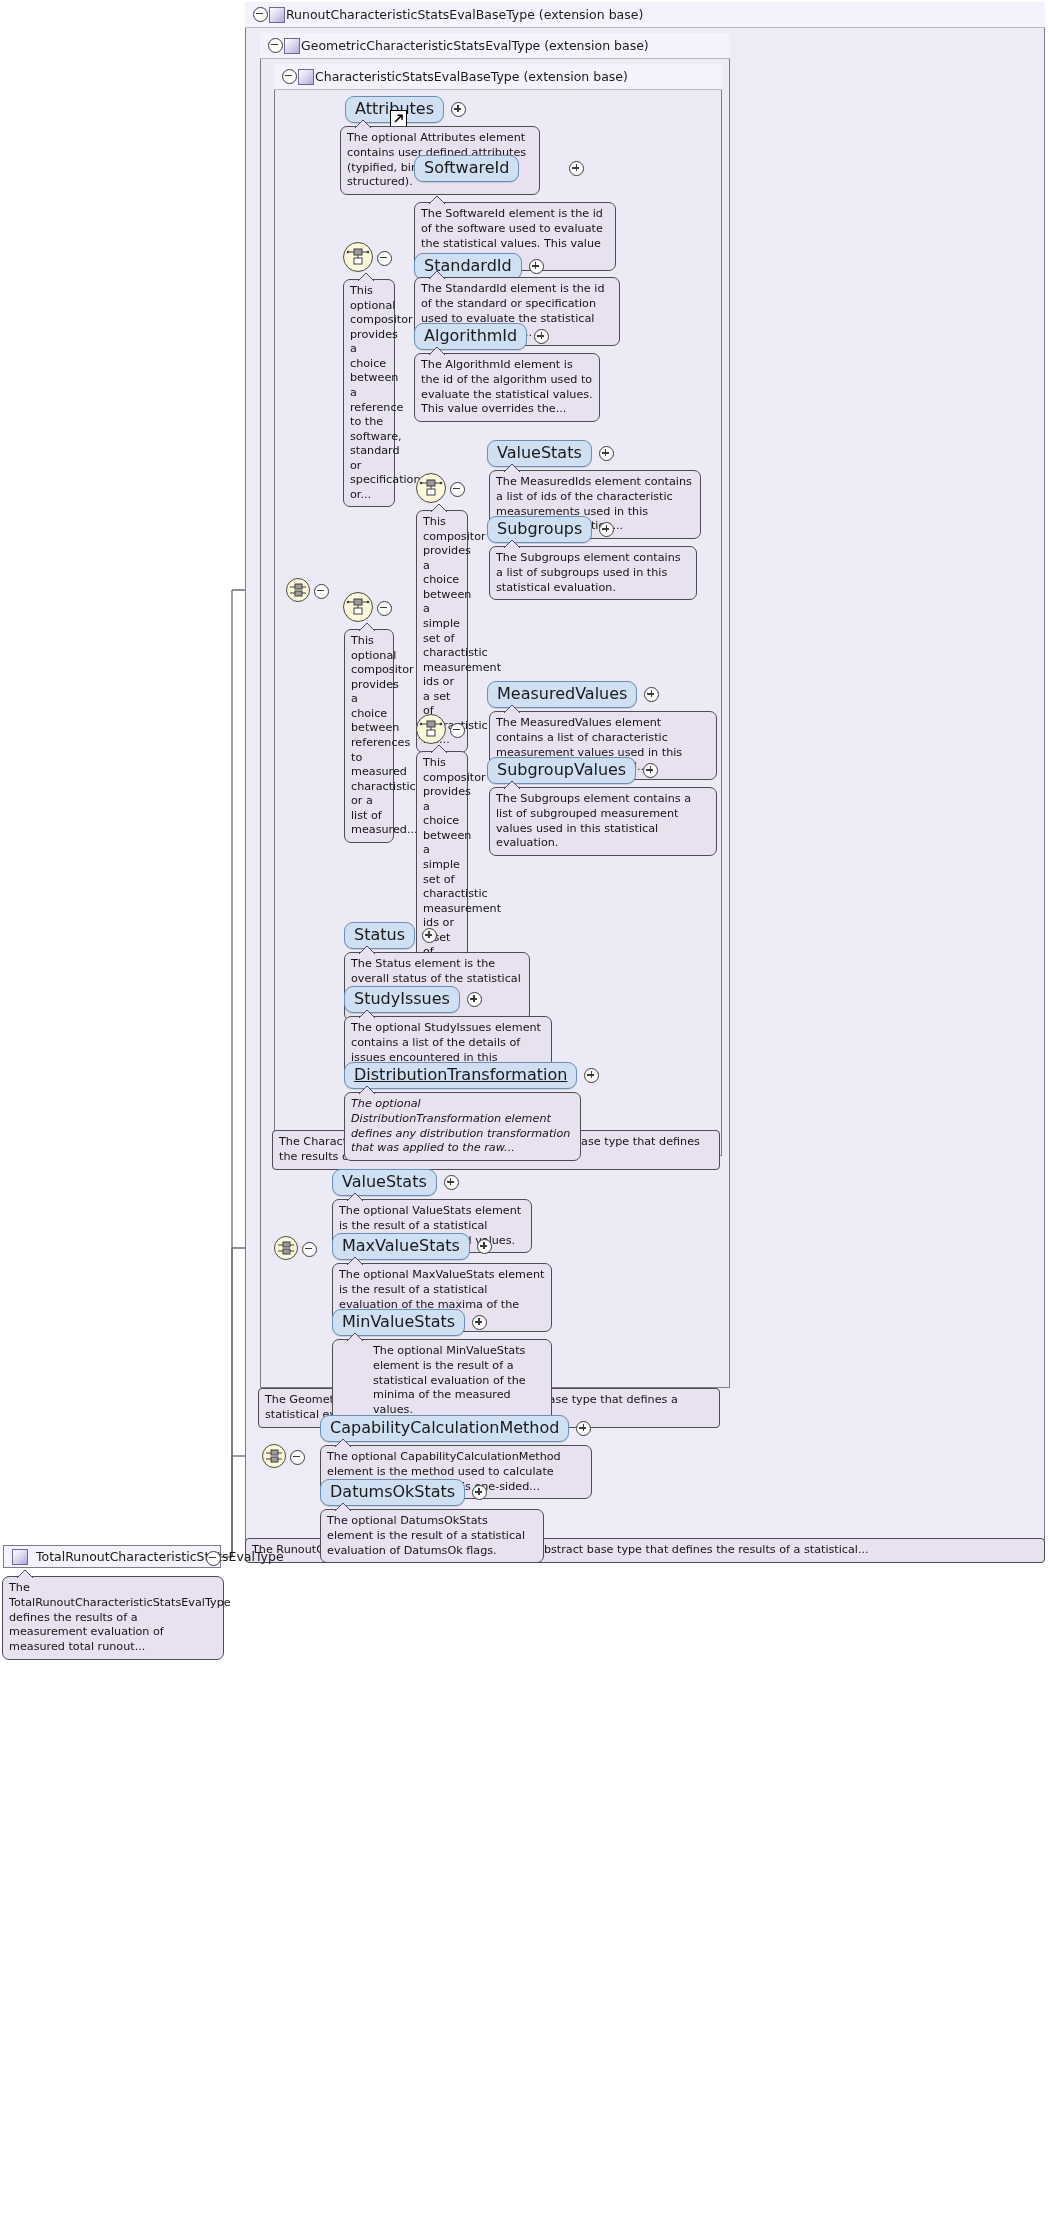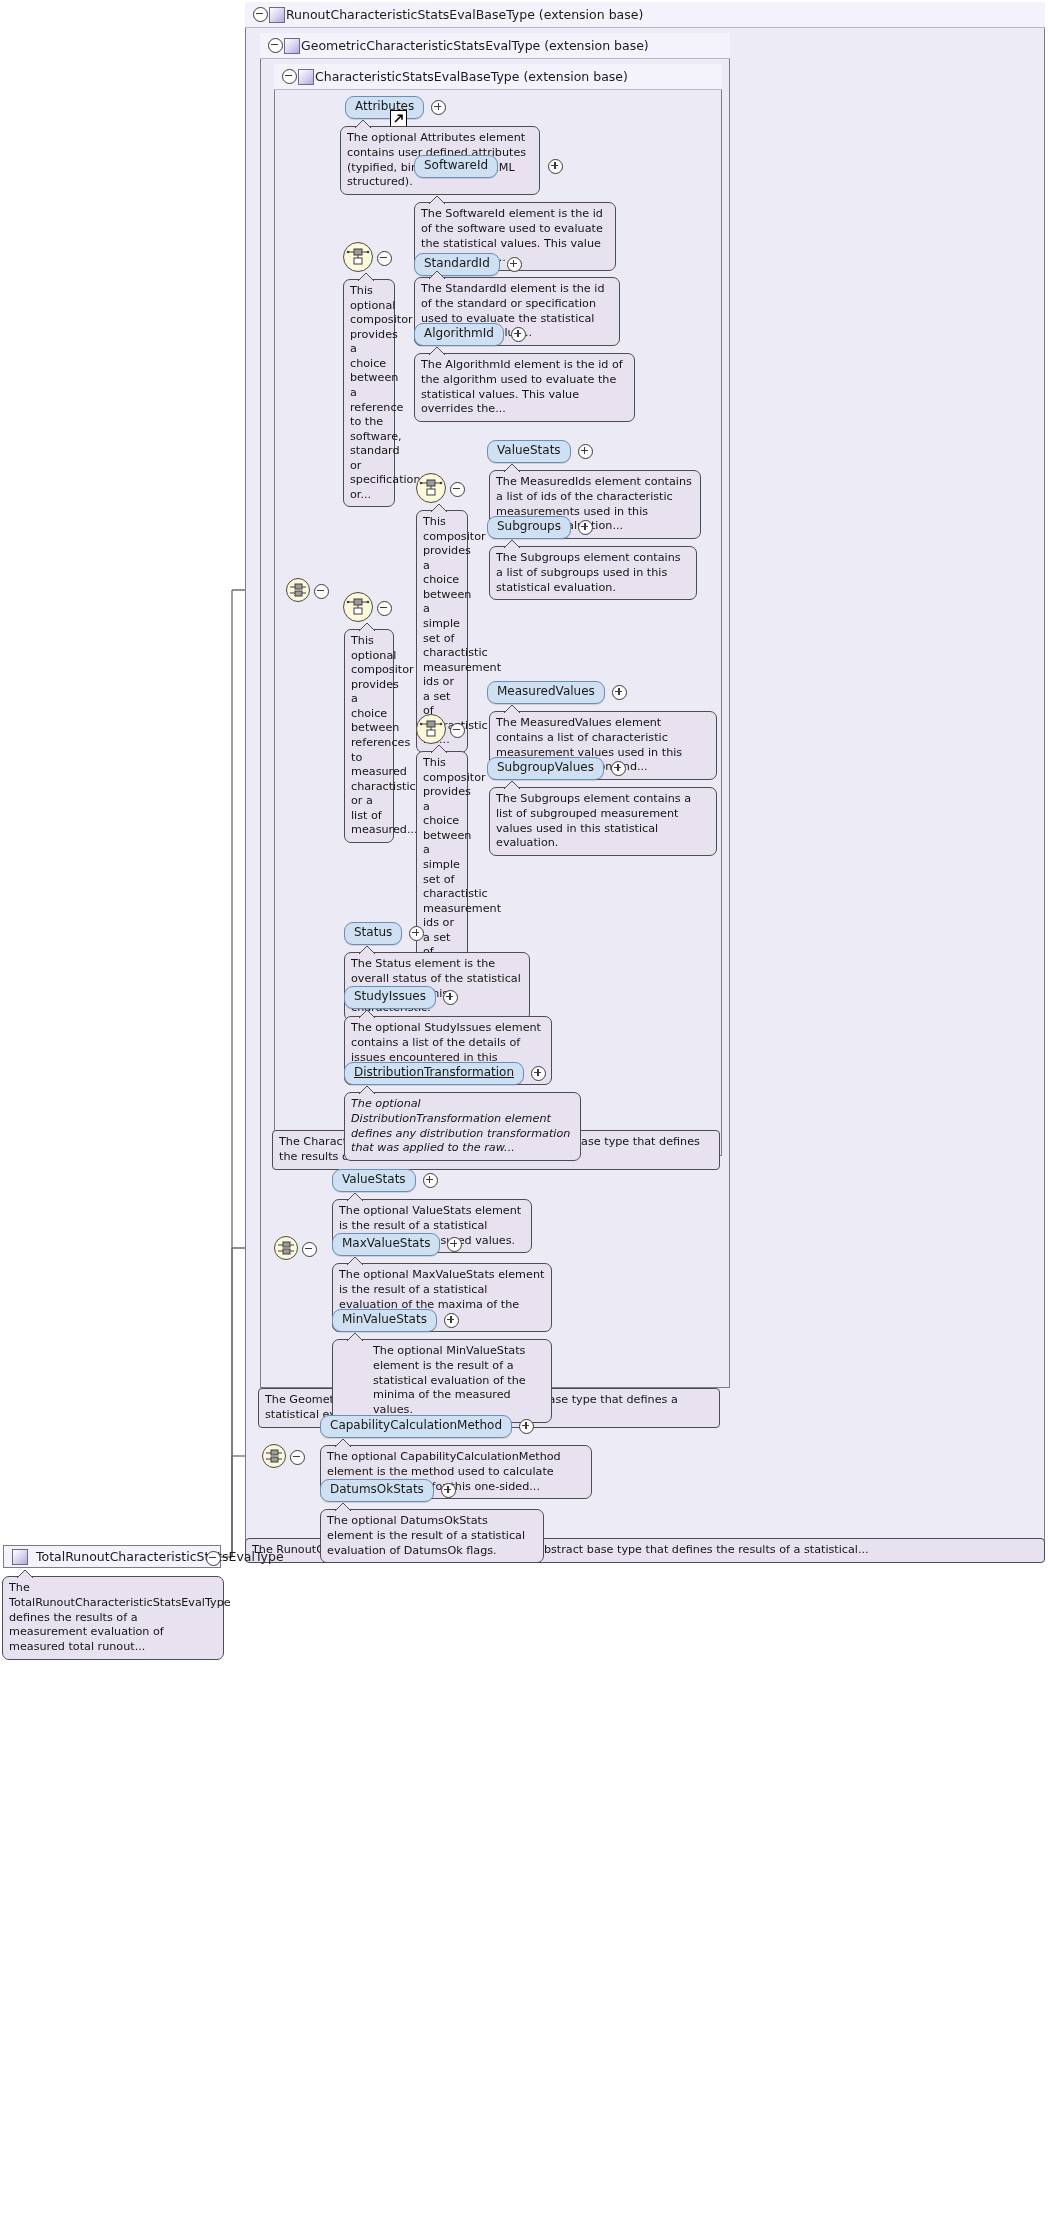--- a/index.html
+++ b/index.html
@@ -27,21 +27,21 @@
   .toggle::before{content:"";position:absolute;left:2px;top:5px;width:7px;height:1.4px;background:#3b3b3b;}
   .toggle.plus::after{content:"";position:absolute;left:5.3px;top:2px;width:1.4px;height:7px;background:#3b3b3b;}
 
   
   .typesq{width:14px;height:14px;border:1px solid #6b6a8c;
     background:linear-gradient(135deg,#ffffff 0%,#d9d3ee 55%,#b1a6dd 100%);flex:0 0 auto;}
 
   
   .node{position:absolute;display:flex;align-items:center;gap:5px;}
   .nodebox{border:1px solid #6a8fb5;border-radius:9px;background:#cfe0f2;
-    font-size:12px;padding:3px 9px 4px 9px;white-space:nowrap;line-height:1.15;
+    font-size:16px;padding:3px 9px 4px 9px;white-space:nowrap;line-height:1.15;
     box-shadow:0 1px 0 rgba(0,0,0,.12);}
   .node .toggle{margin-left:2px;}
 
   
   .extlink{position:absolute;width:15px;height:15px;border:1.3px solid #000;background:#fff;
     display:flex;align-items:center;justify-content:center;font-size:11px;line-height:1;}
   .extlink svg{display:block;}
 
   
   .rootbox{position:absolute;border:1px solid #7c7c86;background:#f4f2fa;
@@ -336,21 +336,21 @@
           <path d="M1 8 L15 8" stroke="#e8e2f0" stroke-width="2"></path>
         </svg>
       </div>
     <span>The StandardId element is the id of the standard or specification used to evaluate the statistical values. This value...</span>
   </div>
 
   <div class="node" style="left:414px;top:323px;">
     <span class="nodebox">AlgorithmId</span>
     <span class="toggle plus"></span>
   </div>
-  <div class="doc" style="left:414px;top:353px;width:221px;">
+  <div class="doc" style="left:414px;top:353px;width:186px;">
     <div class="tail">
         <svg width="16" height="8">
           <path d="M0 8 L8 0 L16 8" fill="#e8e2f0" stroke="#4c4c55" stroke-width="1"></path>
           <path d="M1 8 L15 8" stroke="#e8e2f0" stroke-width="2"></path>
         </svg>
       </div>
     <span>The AlgorithmId element is the id of the algorithm used to evaluate the statistical values. This value overrides the...</span>
   </div>
 
   <div class="node" style="left:487px;top:440px;">

